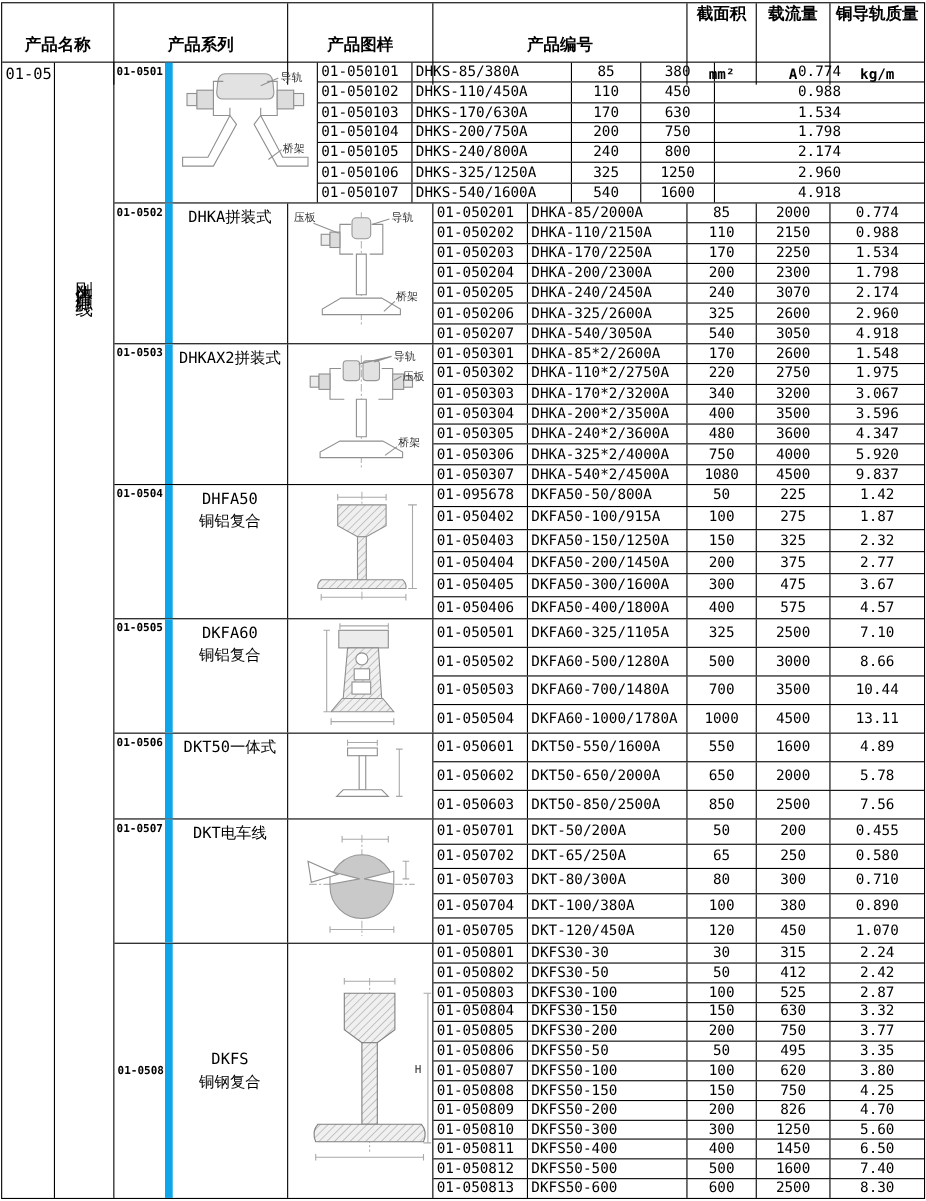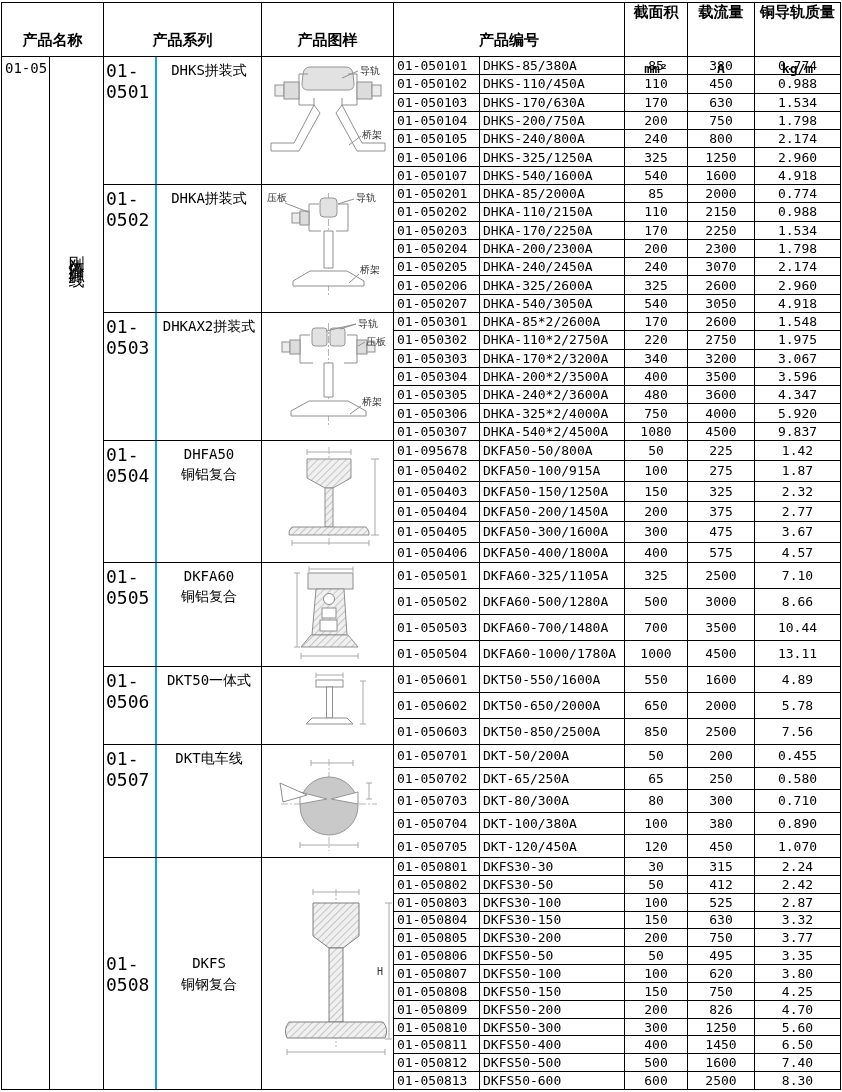--- a/index.html
+++ b/index.html
@@ -22,22 +22,22 @@
   .cat-code { width:48px; flex:none; border-right:1px solid #000; box-sizing:border-box;
     font-size:14px; padding:3px 0 0 3px; }
   .cat-name { width:54px; flex:none; border-right:1px solid #000; box-sizing:border-box;
     display:flex; justify-content:center; }
   .cat-name span { writing-mode:vertical-rl; text-orientation:upright;
     margin-top:186px; font-size:16px; letter-spacing:4px; line-height:1; }
 
   .sections { flex:1; display:flex; flex-direction:column; min-width:0; }
   .section { display:flex; border-bottom:1px solid #000; flex:none; box-sizing:border-box; }
   .section:last-child { border-bottom:none; flex:1; }
-  .scode { width:53px; flex:none; border-right:2px solid #0ea5e9; box-sizing:border-box;
-    font-size:18px; padding:3px 0 0 2px; }
+  .scode { width:53px; flex:none; border-right:7px solid #0ea5e9; box-sizing:border-box;
+    font-size:10px; padding:3px 0 0 2px;font-weight:bold; }
   .sname { width:105px; flex:none; border-right:1px solid #000; box-sizing:border-box;
     font-size:14px; text-align:center; padding-top:3px; white-space:pre-line; line-height:1.45; }
   .sdraw { width:132px; flex:none; border-right:1px solid #000; box-sizing:border-box;
     display:flex; align-items:center; justify-content:center; overflow:hidden; }
   .centered .scode, .centered .sname { display:flex; align-items:center;
     justify-content:center; padding-top:0; }
 
   .rows { flex:1; display:flex; flex-direction:column; min-width:0; }
   .trow { flex:1; display:grid; grid-template-columns:86px 145px 63px 67px 1fr;
     border-bottom:1px solid #000; min-height:0; }
@@ -102,21 +102,20 @@
   <div class="tbody">
     <div class="cat-code">01-05</div>
     <div class="cat-name">
       <span>刚体滑触线</span>
     </div>
 
     <div class="sections">
 
       <div class="section" style="height:128px">
         <div class="scode">01-0501</div>
-        <div class="sname">DHKS拼装式</div>
         <div class="sdraw">
           <svg width="130" height="124" viewBox="0 0 130 124">
             <path class="railfill" d="M47,8 h36 q6,0 7,7 l1,10 q0,6 -6,6 h-40 q-6,0 -6,-6 l1,-10 q1,-7 7,-7 z"></path>
             <path class="oln" d="M45,15 h-9 v31 h15 v-7"></path>
             <path class="oln" d="M85,15 h9 v31 h-15 v-7"></path>
             <rect class="boltA" x="12" y="26" width="9" height="11"></rect>
             <rect class="boltB" x="21" y="23" width="15" height="17"></rect>
             <rect class="boltB" x="94" y="23" width="15" height="17"></rect>
             <rect class="boltA" x="109" y="26" width="9" height="11"></rect>
             <path class="ol" d="M51,46 L31,84 H8 v8 h28 l21,-38 z"></path>

